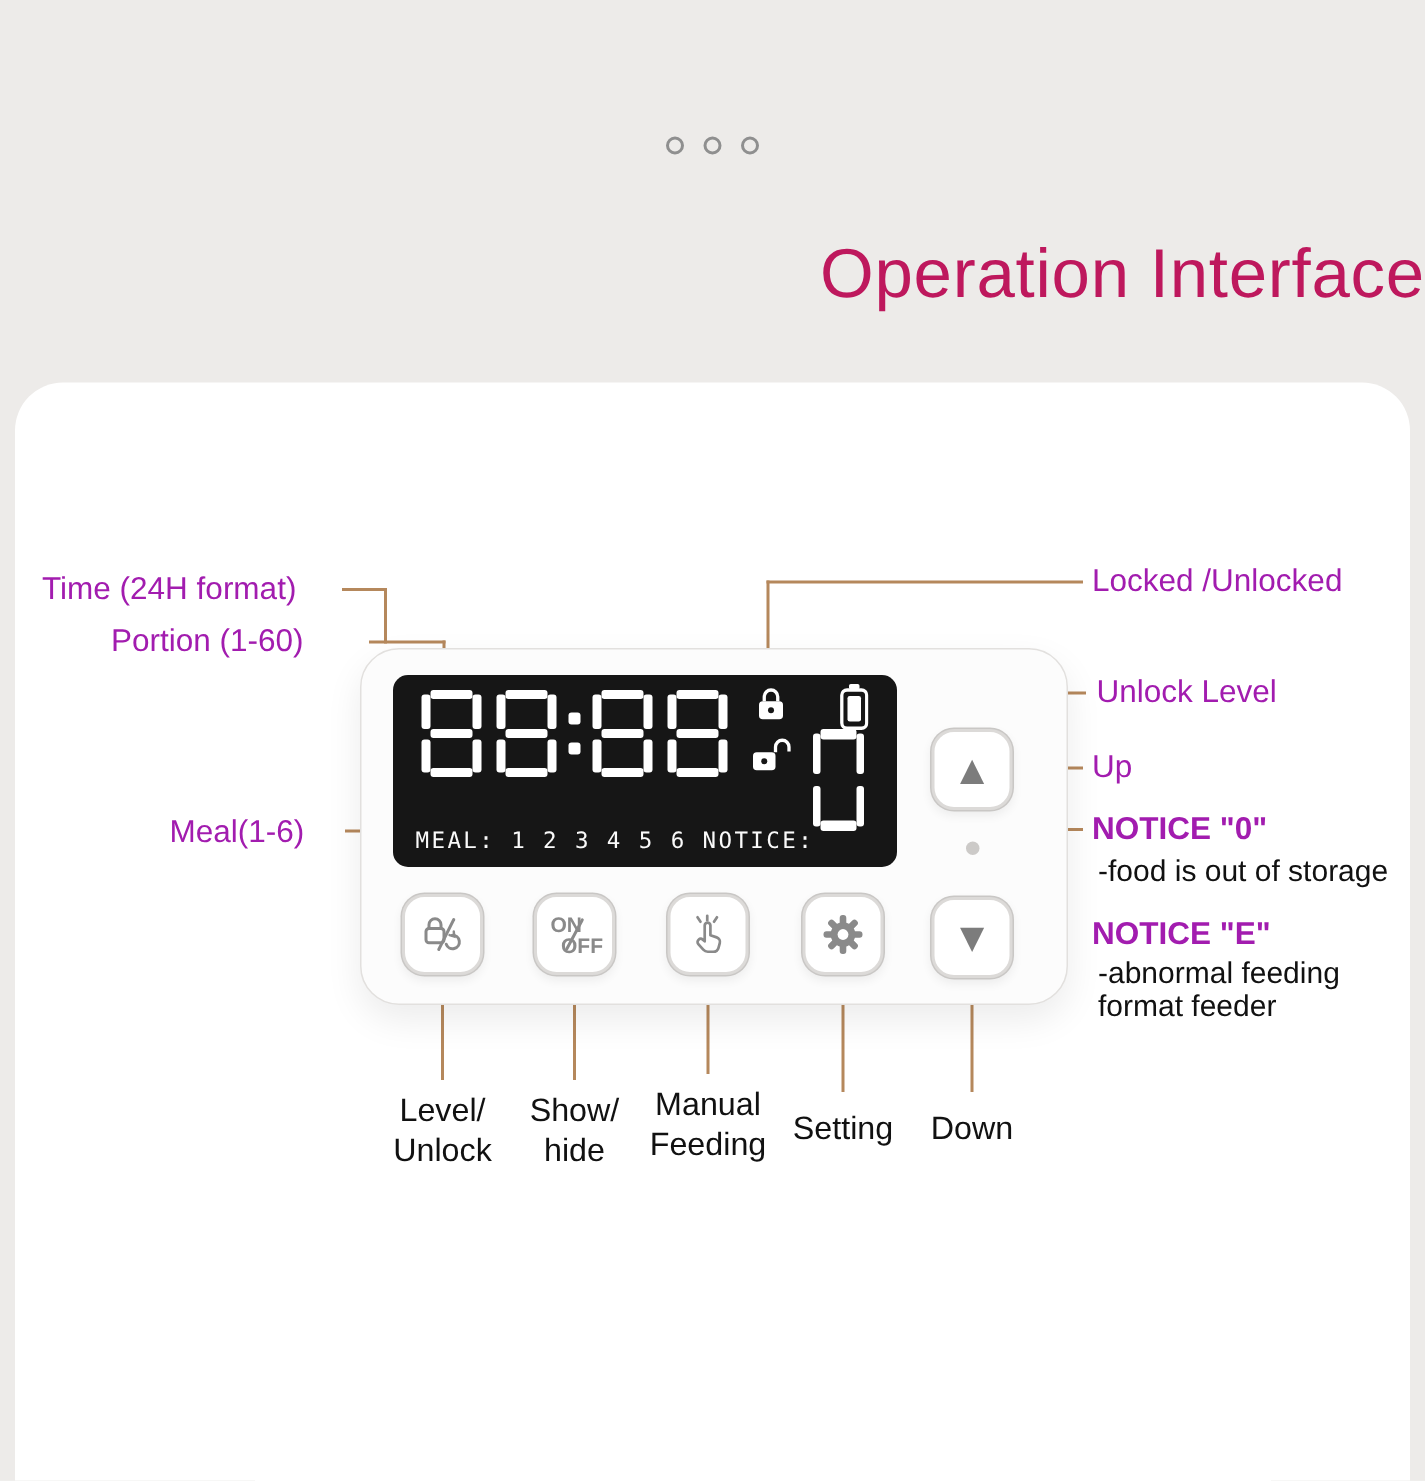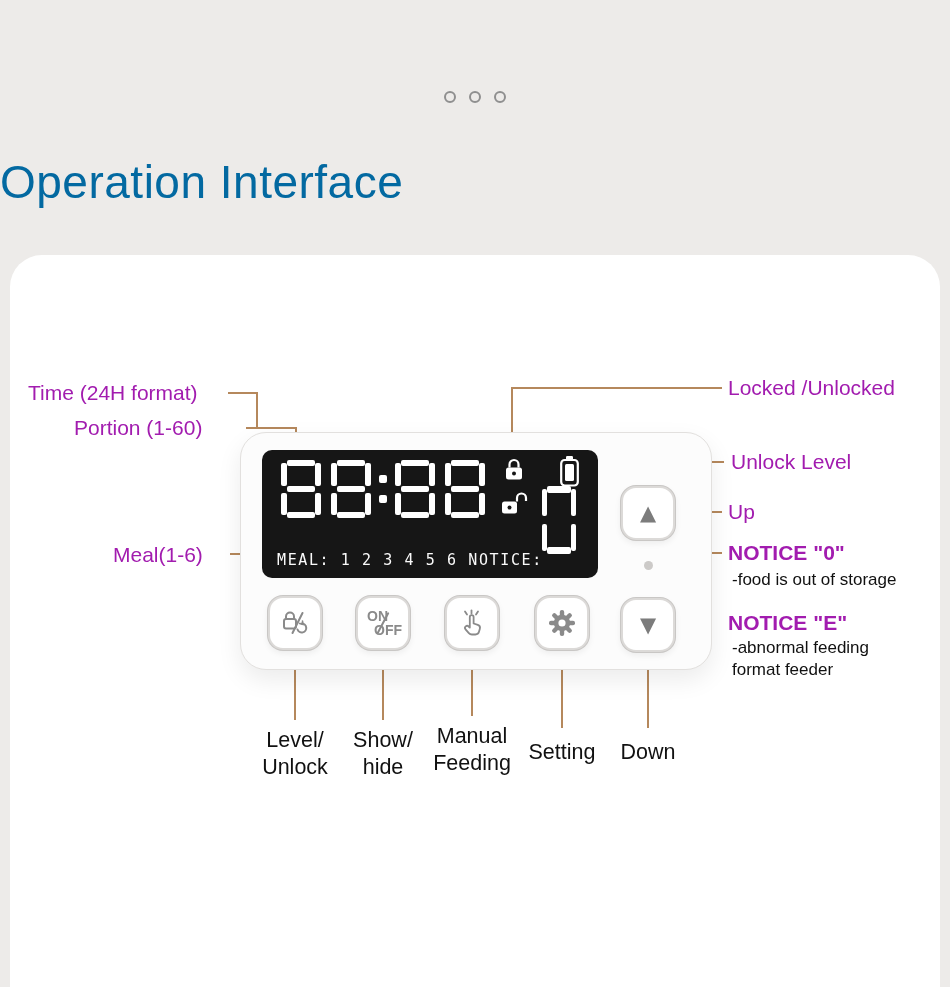--- a/index.html
+++ b/index.html
@@ -3,21 +3,21 @@
 <meta charset="utf-8">
 <style>
   html,body{margin:0;padding:0;}
   body{background:#e3e1df;font-family:"Liberation Sans",sans-serif;}
   .stage{position:relative;width:950px;height:987px;margin:0 auto;background:#edebe9;overflow:hidden;}
 
   
   .dots{position:absolute;top:91px;left:0;width:100%;display:flex;justify-content:center;gap:13px;}
   .dots span{width:12px;height:12px;border:2px solid #8f8f8f;border-radius:50%;box-sizing:border-box;background:transparent;}
 
-  .page-title{position:absolute;top:155px;left:0;width:100%;text-align:left;font-size:46px;font-weight:500;color:#0369a1;letter-spacing:.5px;}
+  .page-title{position:absolute;top:155px;left:0;width:100%;text-align:right;font-size:46px;font-weight:500;color:#be185d;letter-spacing:.5px;}
 
   .card{position:absolute;left:10px;top:255px;width:930px;height:780px;background:#ffffff;border-radius:32px;}
 
   
   .device{position:absolute;left:240px;top:432px;width:470px;height:236px;background:#fcfcfc;border:1px solid #e2e0de;border-radius:26px;box-shadow:0 10px 24px rgba(0,0,0,.08);}
   .display{position:absolute;left:262px;top:450px;width:336px;height:128px;background:#161616;border-radius:10px;}
 
   
   .time-row{position:absolute;left:14px;top:10px;display:flex;align-items:flex-start;}
   .sseg-digit{position:relative;display:inline-block;width:40px;height:58px;margin:0 5px;}
@@ -54,21 +54,21 @@
   .indicator-dot{position:absolute;left:644px;top:561px;width:9px;height:9px;border-radius:50%;background:#cccac8;}
 
   .onoff{position:relative;width:100%;height:100%;color:#8a8a8a;font-weight:bold;font-size:14px;}
   .onoff .on{position:absolute;top:10px;left:9px;}
   .onoff .off{position:absolute;bottom:10px;right:6px;}
   .onoff .oslash{position:absolute;left:50%;top:50%;width:24px;height:2px;background:#8a8a8a;transform:translate(-50%,-50%) rotate(-62deg);border-radius:1px;}
 
   
   .lbl{position:absolute;color:#a21caf;font-size:21px;white-space:nowrap;}
   .lbl-b{font-weight:bold;}
-  .sub{position:absolute;color:#111;font-size:17px;white-space:nowrap;}
+  .sub{position:absolute;color:#111;font-size:20px;white-space:nowrap;}
   .blbl{position:absolute;width:110px;text-align:center;font-size:21.5px;line-height:27px;color:#111;}
 
   
   .ln{position:absolute;background:#b5885c;}
 </style>
 </head>
 <body>
 
 <div class="stage">
 

